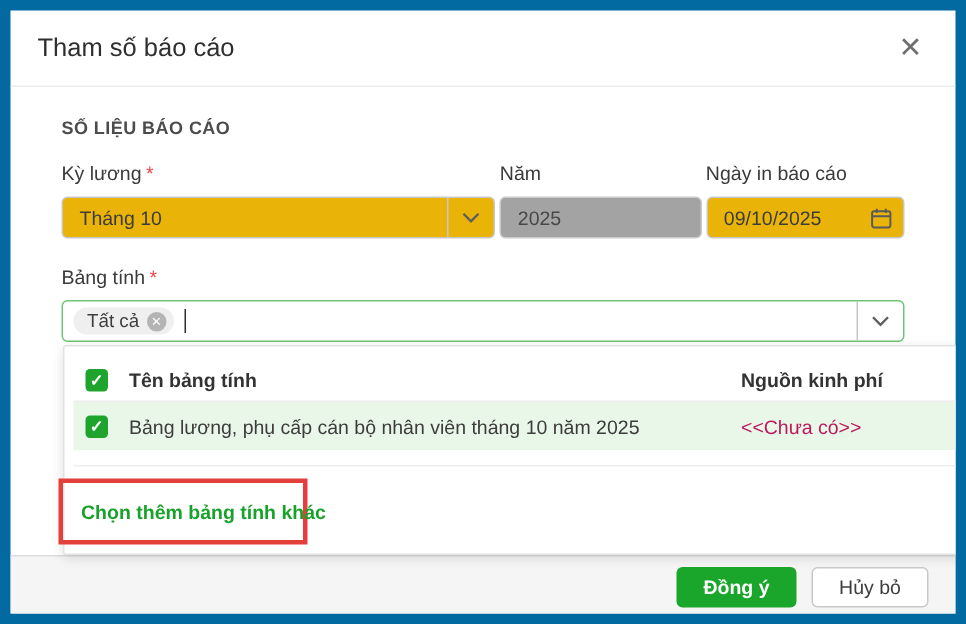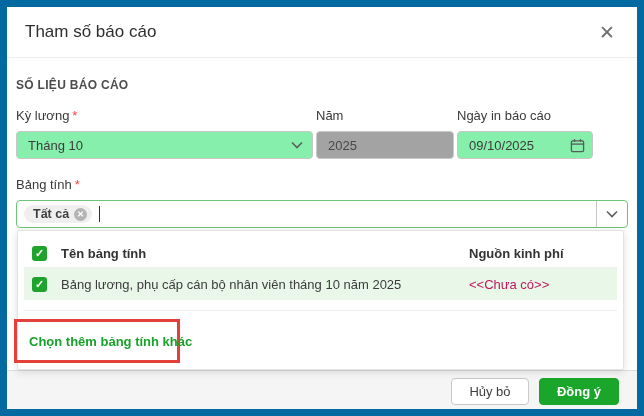--- a/index.html
+++ b/index.html
@@ -21,33 +21,33 @@
     padding:0 18px 0 18px;
     border-bottom:1px solid #ececec;
   }
   .dlg-title { font-size:17px; font-weight:500; color:#2f2f2f; }
   .dlg-close {
     font-size:19px; color:#6f6f6f; cursor:pointer; line-height:1;
     padding:2px 4px; font-weight:400;
   }
 
   
-  .dlg-body { flex:1 1 auto; padding:0 9px; position:relative; }
+  .dlg-body { flex:1 1 auto; padding:0 34px; position:relative; }
   .section-heading {
     margin-top:20px; font-size:12px; font-weight:700;
     color:#4c4c4c; letter-spacing:.3px;
   }
 
   .form-row { display:flex; gap:3px; margin-top:16px; }
   .field-label { font-size:13px; color:#3a3a3a; margin-bottom:8px; display:block; }
   .required { color:#f0444a; margin-left:3px; }
 
   .control {
     height:28px; border:1px solid #c7c7c7; border-radius:4px;
-    display:flex; align-items:center; background:#86efac;
+    display:flex; align-items:center; background:#eab308;
     font-size:13px; color:#3c3c3c;
   }
   .control .value { flex:1 1 auto; padding-left:11px; white-space:nowrap; overflow:hidden; }
   .chevron-box {
     flex:0 0 31px; height:100%; display:flex; align-items:center; justify-content:center;
     border-left:1px solid #c7c7c7; cursor:pointer;
   }
   .chevron-box svg { stroke:#5e5e5e; }
 
   .col-period { width:297px; }
@@ -61,21 +61,21 @@
 
   
   .sheet-block { margin-top:18px; }
   .multiselect {
     height:28px; border:1px solid #6cc574; border-radius:4px;
     display:flex; align-items:center; background:#fff;
   }
   .tag {
     margin-left:7px; background:#efefef; border-radius:10px;
     display:flex; align-items:center; gap:5px;
-    padding:2px 5px 2px 9px; font-size:12.5px; color:#3e3e3e;font-weight:bold;
+    padding:2px 5px 2px 9px; font-size:12.5px; color:#3e3e3e;
   }
   .tag-remove {
     width:13px; height:13px; border-radius:50%;
     background:#b4b4b4; color:#fff; font-size:8.5px;
     display:flex; align-items:center; justify-content:center; cursor:pointer;
   }
   .caret { width:1px; height:16px; background:#2f2f2f; margin-left:7px; }
   .ms-spacer { flex:1 1 auto; }
 
   
@@ -208,17 +208,17 @@
         <hr class="panel-sep">
         <div class="annotation-box">
           <span class="add-link">Chọn thêm bảng tính khác</span>
         </div>
       </div>
     </div>
 
   </div>
 
   <div class="dlg-footer">
+    <button class="btn btn-confirm">Đồng ý</button>
     <button class="btn btn-cancel">Hủy bỏ</button>
-    <button class="btn btn-confirm">Đồng ý</button>
   </div>
 
 </div>
 
 </body></html>

